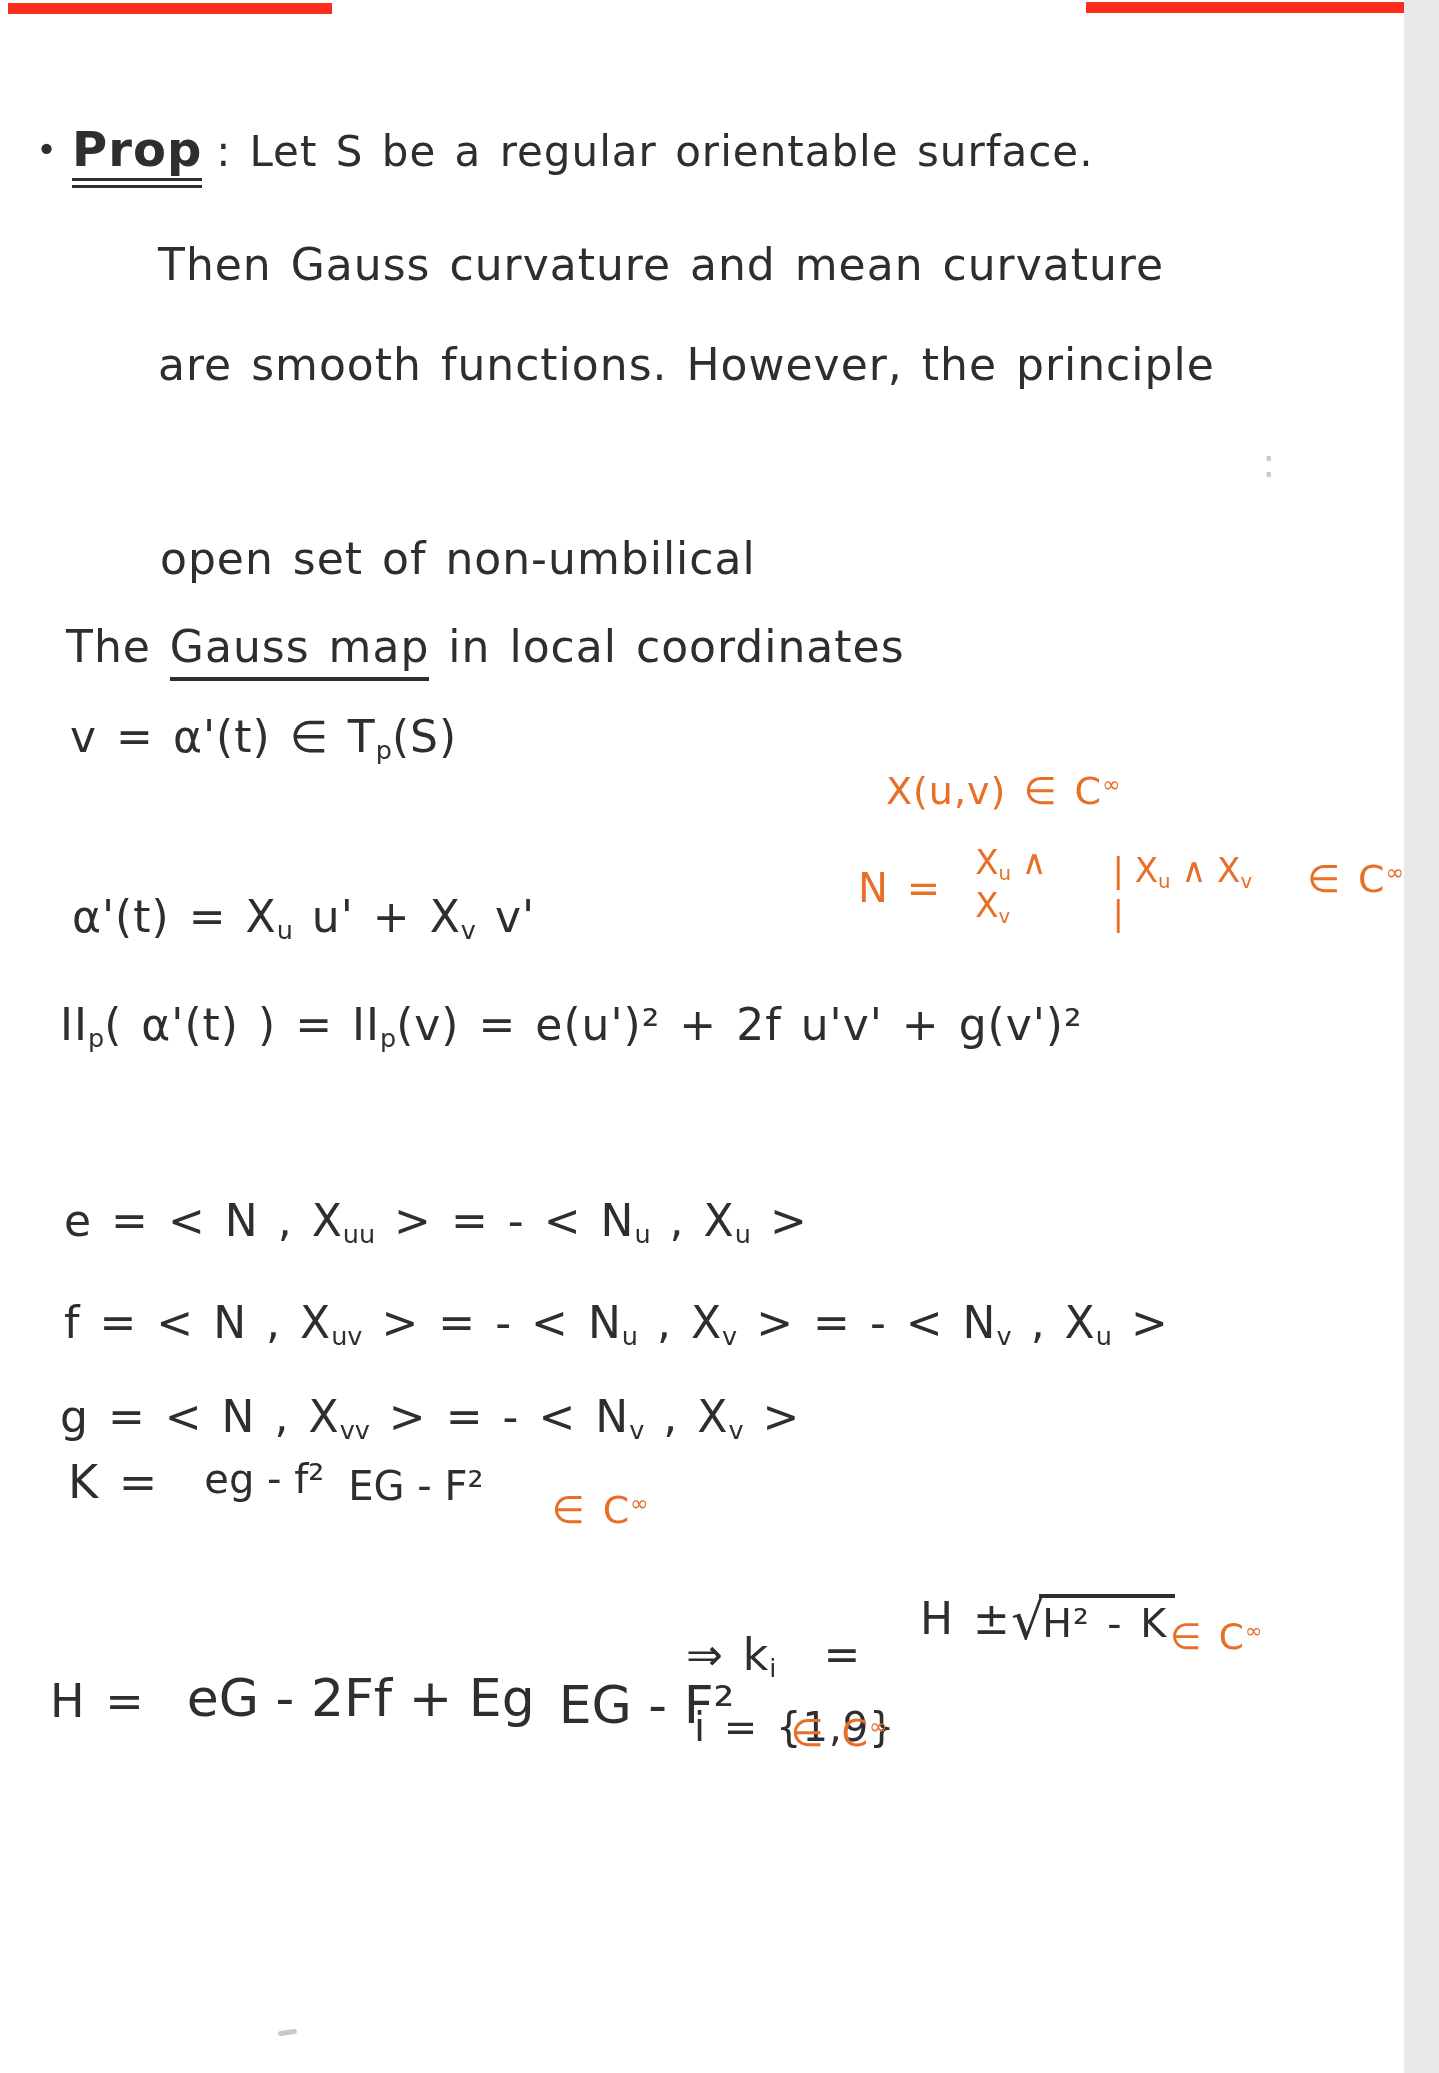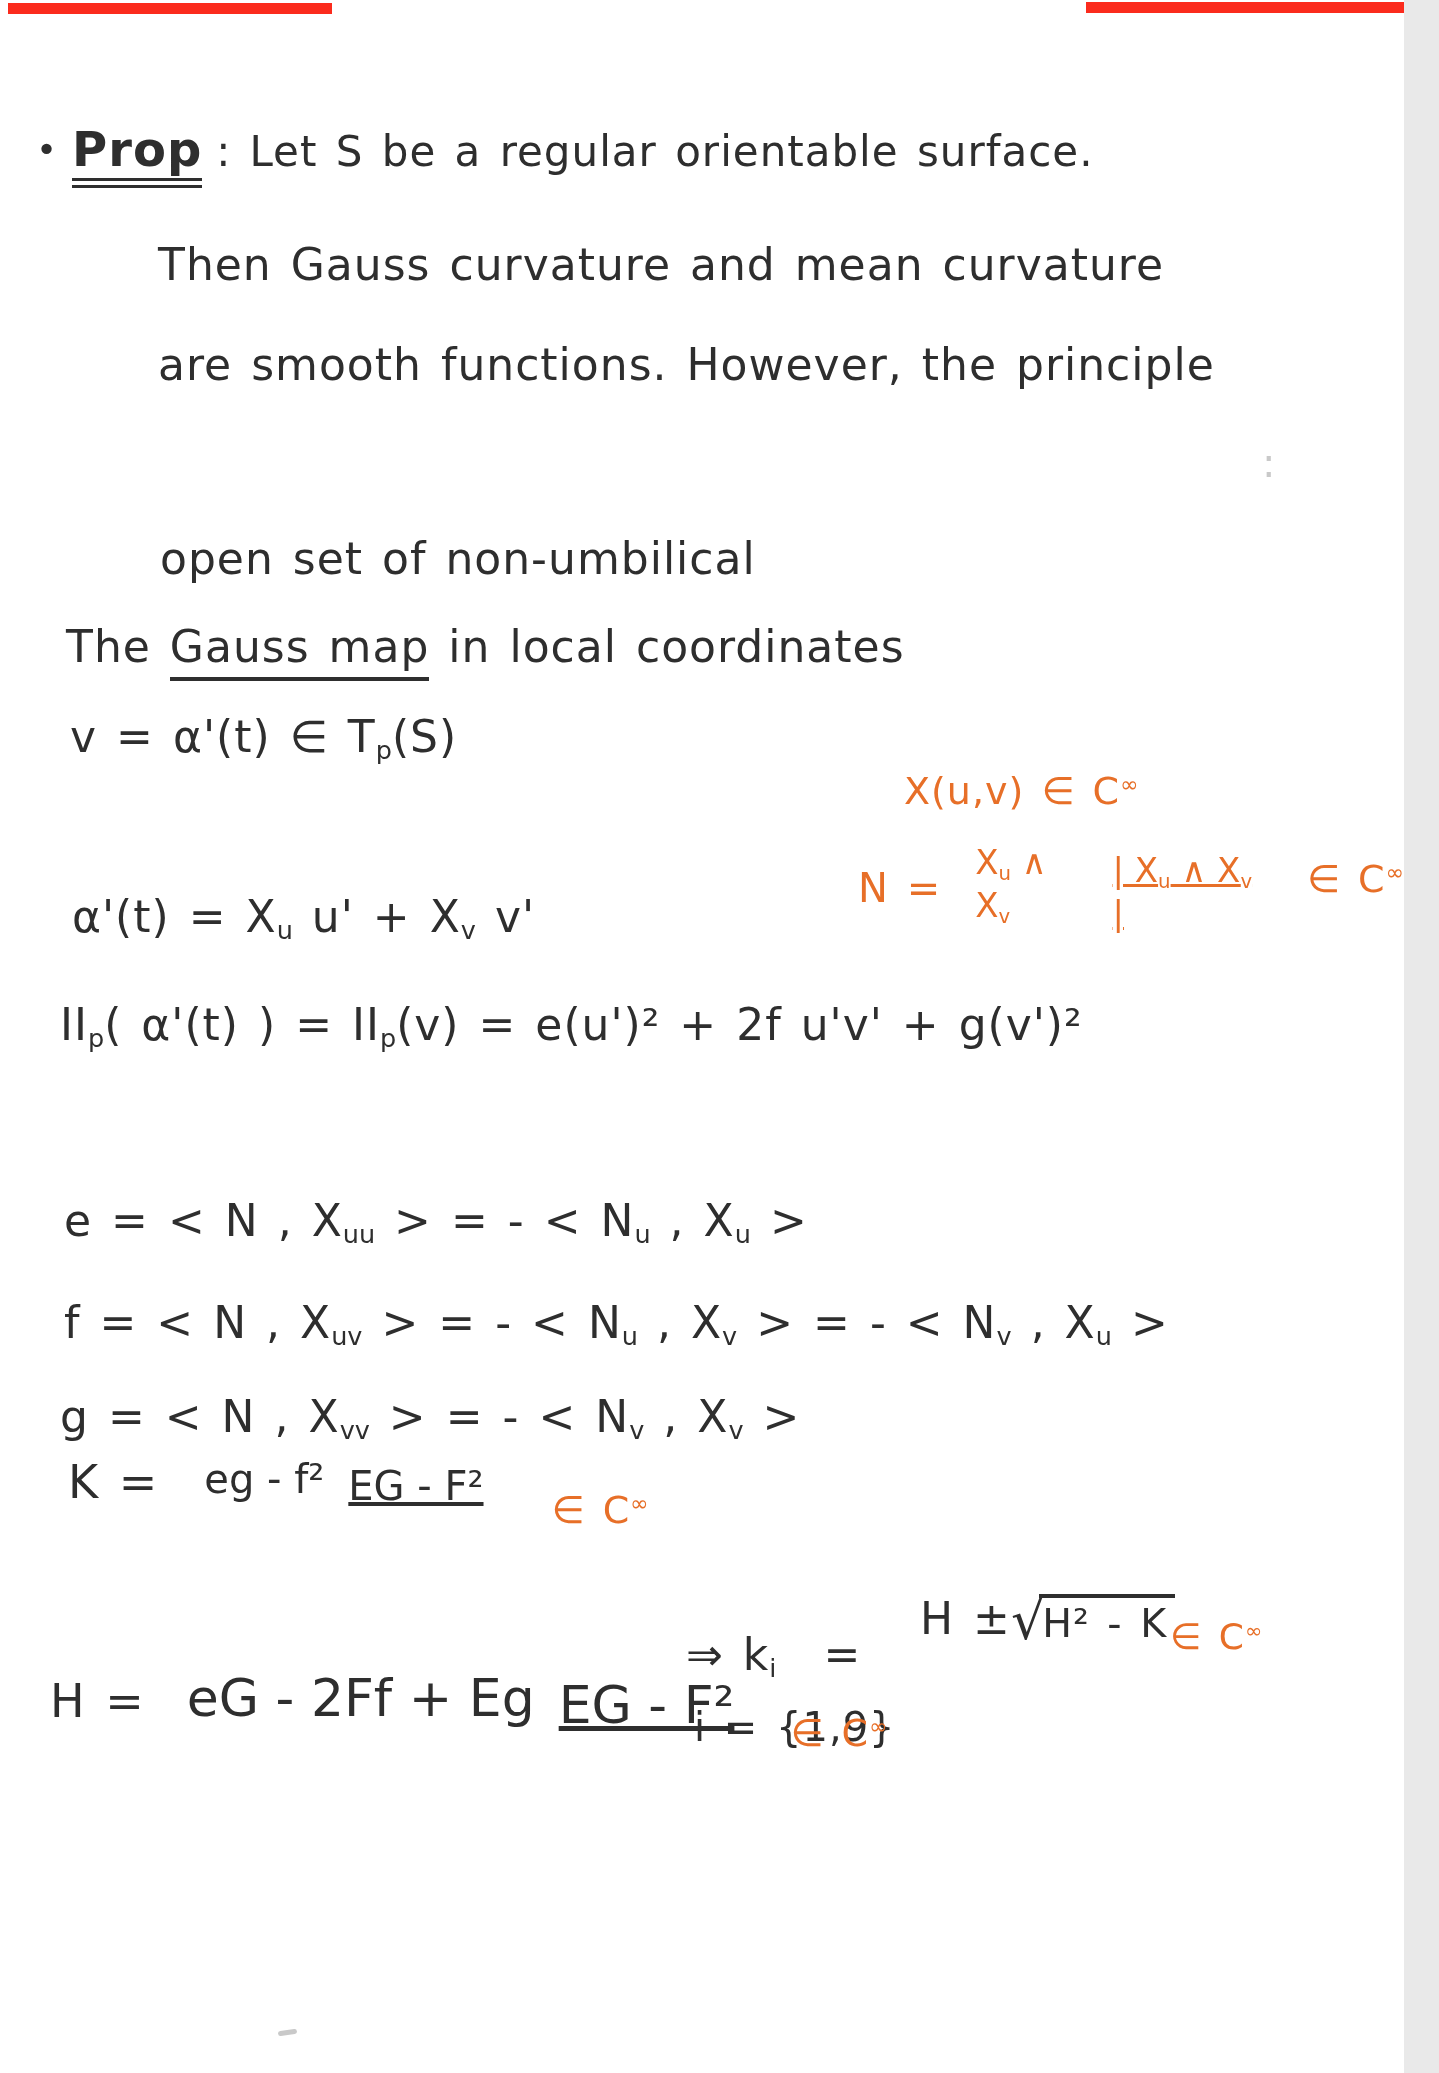--- a/index.html
+++ b/index.html
@@ -23,21 +23,21 @@
   .orange{color:var(--accent,#e76f28);}
   .faint{color:var(--faint,#c9c9c9);}
   .bold{font-weight:700;}
   .double-ul{border-bottom:10px double currentColor;padding-bottom:1px;}
   .ul{border-bottom:4px solid currentColor;padding-bottom:5px;}
   .bullet{font-size:0.85em;margin-right:14px;vertical-align:0.12em;}
   .eq-row{position:absolute;display:flex;align-items:center;}
   .frac{display:inline-flex;flex-direction:row;align-items:center;}
   .frac .num{padding:0 12px 7px;}
   .frac .bar{align-self:stretch;height:0;border-top:4px solid currentColor;}
-  .frac .den{padding:7px 12px 0;text-decoration:underline;}
+  .frac .den{padding:7px 12px 0;}
   .rt{display:inline-flex;align-items:flex-start;}
   .sqrt{font-size:1.22em;line-height:1;}
   .radicand{border-top:4px solid currentColor;margin-left:-7px;padding:3px 8px 0 3px;font-size:0.9em;}
   .strip{position:absolute;height:11px;}
   .pencil{position:absolute;width:19px;height:5px;border-radius:3px;transform:rotate(-8deg);background:var(--faint,#c9c9c9);}
 </style>
 </head>
 <body>
 
 <div class="page">
@@ -60,21 +60,21 @@
 
   <div class="hand" style="left:66px;top:622px;font-size:44px;">
     <span>The </span><span class="ul">Gauss map</span><span> in local coordinates</span>
   </div>
 
   <div class="hand" style="left:70px;top:712px;font-size:44px;">
     <span>v = α'(t) ∈ T</span><span class="sub">p</span><span>(S)</span>
   </div>
 
 
-  <div class="hand orange" style="left:886px;top:770px;font-size:38px;margin-left:18px;">
+  <div class="hand orange" style="left:886px;top:770px;font-size:38px;">
     <span>X(u,v) </span><span>∈ C</span><span class="sup">∞</span>
   </div>
 
   <div class="hand" style="left:72px;top:892px;font-size:44px;">
     <span>α'(t) = X</span><span class="sub">u</span><span> u' + X</span><span class="sub">v</span><span> v'</span>
   </div>
 
   <div class="eq-row orange" style="left:858px;top:842px;">
     <span class="hand" style="position:static;font-size:40px;margin-right:22px;">N =</span>
     <span class="frac" style="font-size:34px;">

